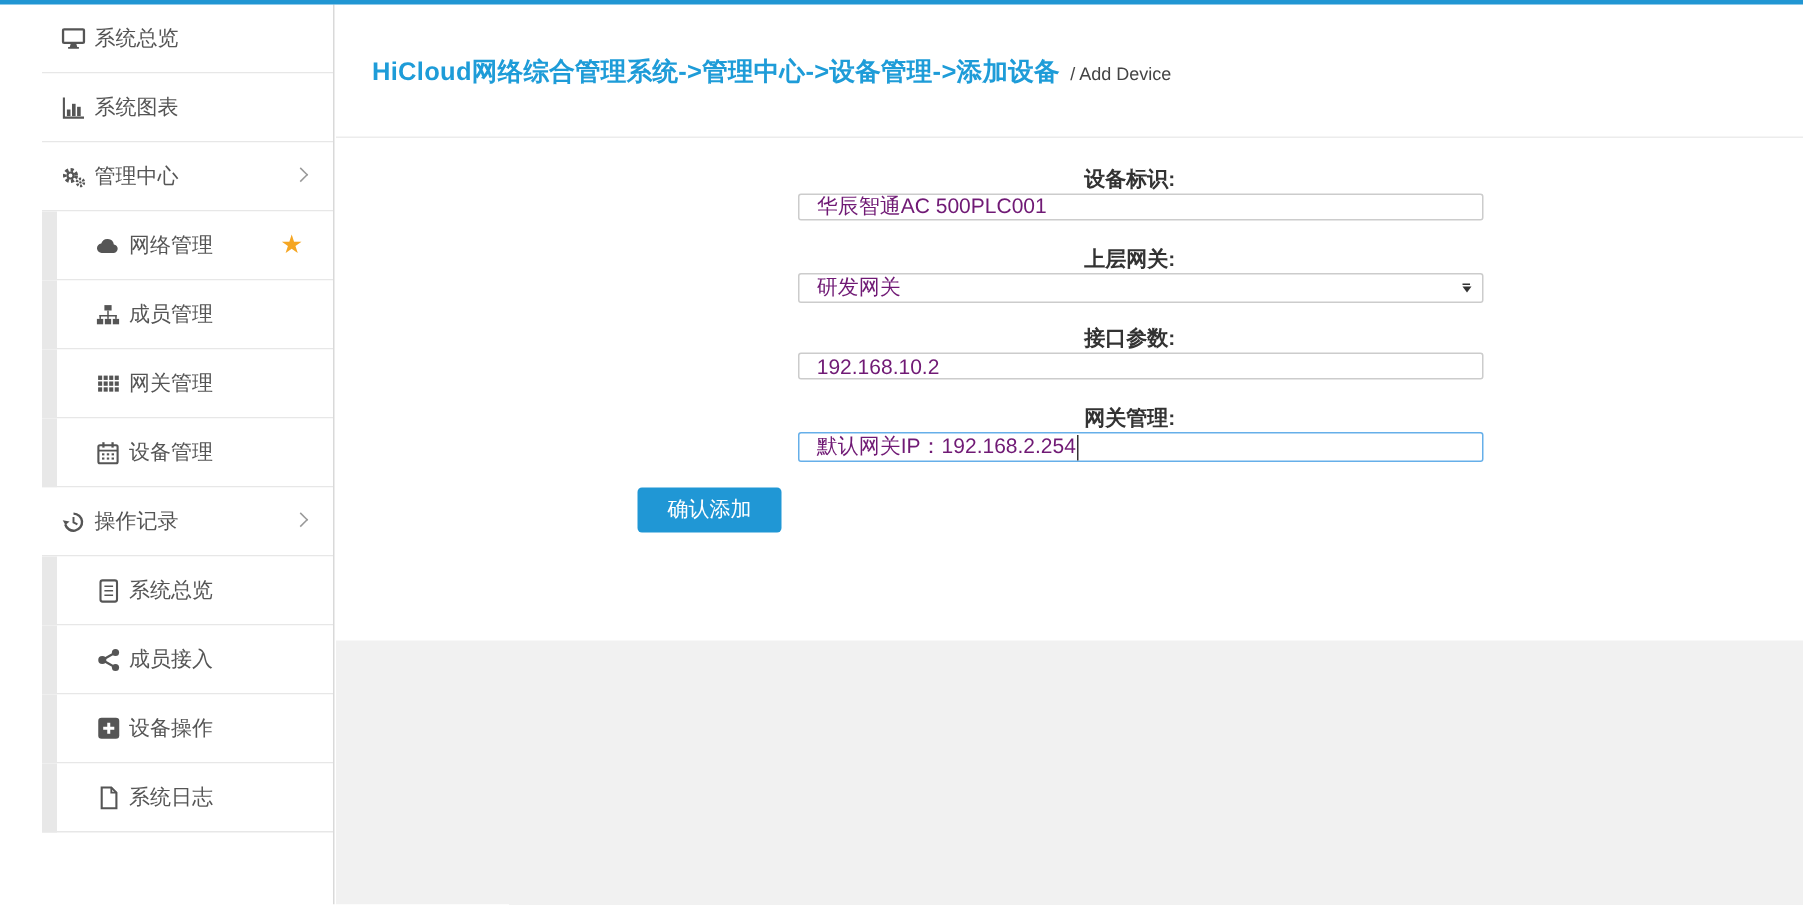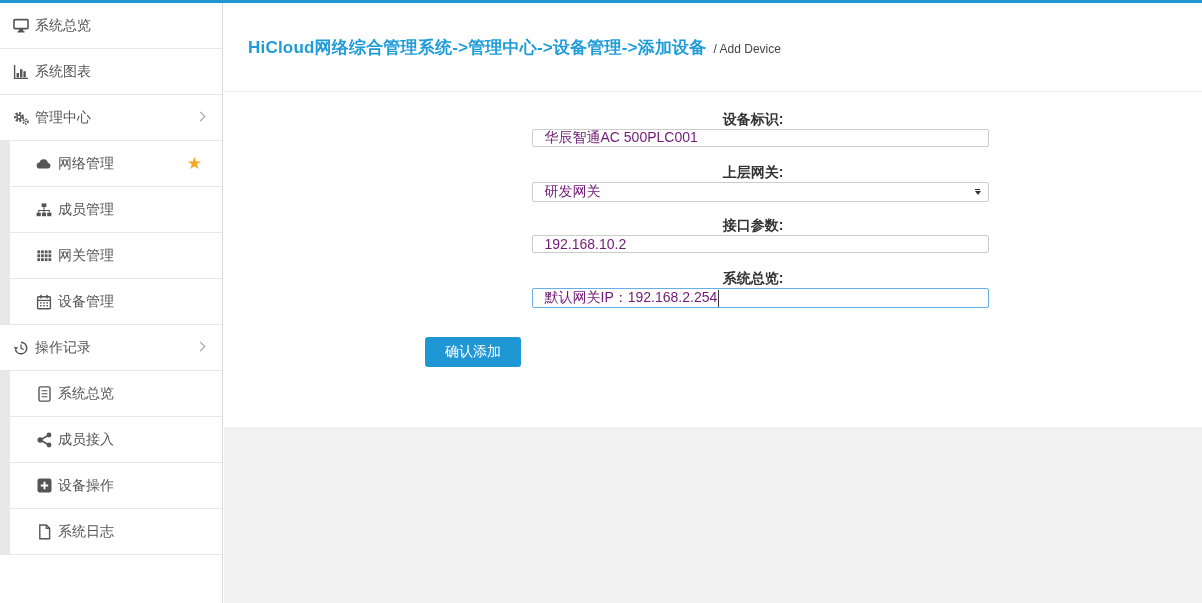--- a/index.html
+++ b/index.html
@@ -3,21 +3,21 @@
 <meta charset="utf-8">
 <style>
   * { margin:0; padding:0; box-sizing:border-box; }
   html,body { width:1202px; height:603px; overflow:hidden; }
   body { font-family:"Liberation Sans","DejaVu Sans",sans-serif; background:#fff; position:relative; }
 
   .topbar { position:absolute; top:0; left:0; width:1202px; height:3px; background:#2196d3; z-index:9; }
 
   
   .sidebar { position:absolute; top:3px; left:0; bottom:0; width:223px; background:#fff;
-             border-right:1px solid #d9d9d9; overflow:hidden; }
+             border-right:1px solid #d9d9d9; overflow:hidden;padding-left:28px; }
   .side-item { position:relative; height:46px; border-bottom:1px solid #e7e7e7;
                display:flex; align-items:center; color:#555; font-size:14px; cursor:pointer; background:#fff; }
   .side-item .ico { flex:none; display:inline-flex; align-items:center; justify-content:center;
                     width:18px; height:16px; margin-right:5px; color:#555; }
   .side-item .ico svg { display:block; }
   .level0 { padding-left:12px; }
   .level1 { padding-left:35px; }
   .level1::before { content:""; position:absolute; left:0; top:0; bottom:-1px; width:10px; background:#e8e8e8; }
   .chev { position:absolute; right:18px; top:50%; width:7px; height:7px; margin-top:-5px;
           border-top:1px solid #999; border-right:1px solid #999; transform:rotate(45deg); }
@@ -40,21 +40,21 @@
                 font-family:"Liberation Sans","DejaVu Sans",sans-serif; }
   .form-input.focused { border-color:#66afe9; }
   .fake-select { position:relative; display:flex; align-items:flex-end; cursor:default; }
   .select-arrow { position:absolute; right:7px; top:50%; transform:translateY(-50%);
                   display:flex; flex-direction:column; align-items:center; }
   .select-arrow .bar { width:5px; height:1px; background:#333; margin-bottom:1px; }
   .select-arrow .tri { width:0; height:0; border-left:3px solid transparent;
                        border-right:3px solid transparent; border-top:4px solid #333; }
   .caret { display:inline-block; width:1px; height:17px; background:#333; vertical-align:middle; margin-left:1px; }
 
-  .submit-btn { margin-top:14px; margin-left:107px; height:30px; padding:0 20px; min-width:87px;
+  .submit-btn { margin-top:2px; margin-left:107px; height:30px; padding:0 20px; min-width:87px;
                 background:#2097d5; border:none; border-radius:3px; color:#fff; font-size:14px;
                 cursor:pointer; font-family:"Liberation Sans","DejaVu Sans",sans-serif; }
 </style>
 </head>
 <body>
 
 <div class="topbar"></div>
 
 <div class="sidebar">
 
@@ -242,21 +242,21 @@
       </div>
     </div>
 
 
     <div class="form-row">
       <label class="form-label">接口参数:</label>
       <input class="form-input" value="192.168.10.2" style="">
     </div>
 
     <div class="form-row">
-      <label class="form-label">系统总览:</label>
+      <label class="form-label">网关管理:</label>
       <div class="form-input focused fake-select">
         <span>默认网关IP：192.168.2.254</span>
           <span class="caret"></span>
       </div>
     </div>
 
     <button class="submit-btn">确认添加</button>
 
   </div>
 

